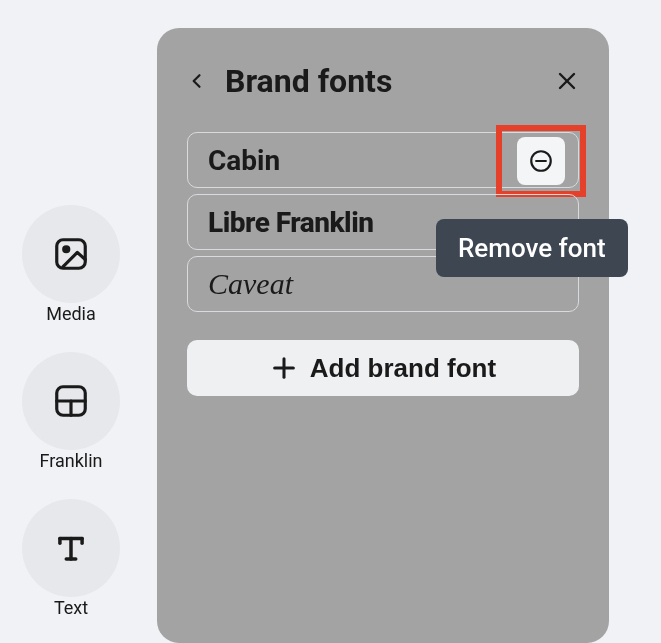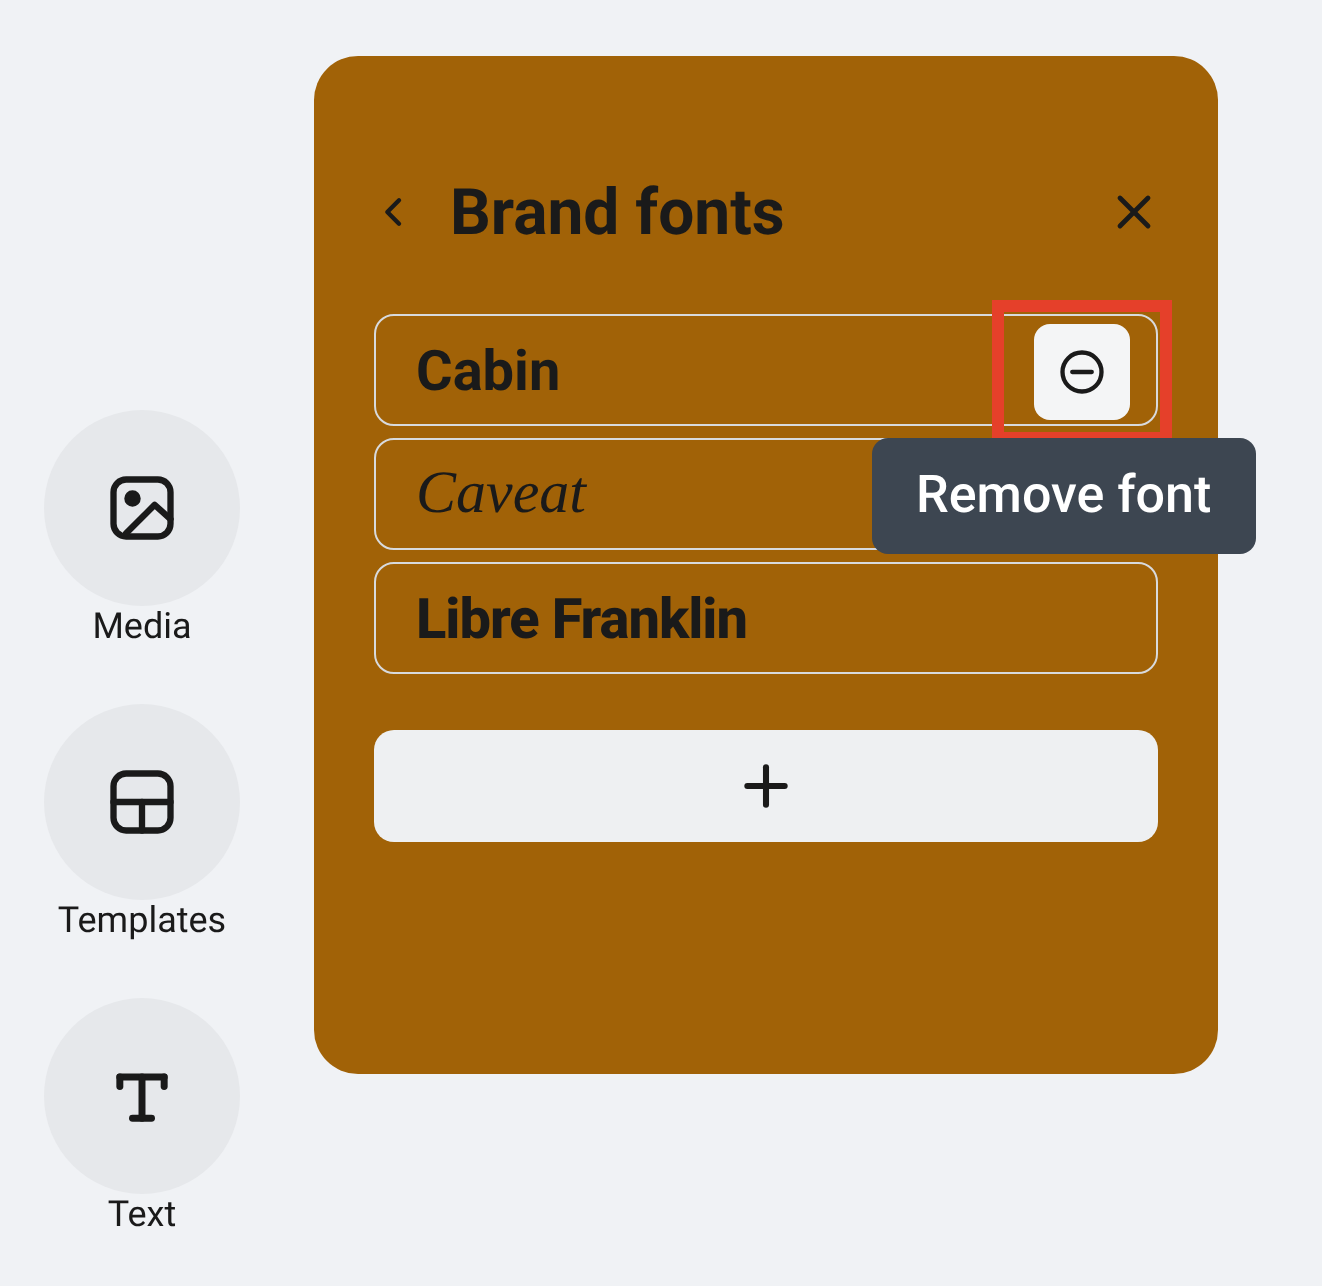--- a/index.html
+++ b/index.html
@@ -42,24 +42,24 @@
     .sidebar-label {
       font-size: 18px;
       color: #1a1a1a;
       font-weight: 400;
     }
     .panel {
       position: absolute;
       left: 157px;
       top: 28px;
       width: 452px;
-      height: 509px;
-      background: #a16207;
+      height: 615px;
+      background: #a3a3a3;
       border-radius: 22px;
-      padding: 41px 30px;
+      padding: 16px 30px;
     }
     .panel-header {
       display: flex;
       align-items: center;
       gap: 18px;
       padding: 18px 0 32px 0;
     }
     .back-btn {
       cursor: pointer;
       display: flex;
@@ -173,21 +173,21 @@
   </div>
 
   <div class="sidebar-item">
     <div class="sidebar-icon-circle">
       <svg width="38" height="38" viewBox="0 0 24 24" fill="none" stroke="#1a1a1a" stroke-width="2" stroke-linecap="round" stroke-linejoin="round">
         <rect x="3" y="3" width="18" height="18" rx="4"></rect>
         <line x1="3" y1="12" x2="21" y2="12"></line>
         <line x1="12" y1="12" x2="12" y2="21"></line>
       </svg>
     </div>
-    <span class="sidebar-label">Templates</span>
+    <span class="sidebar-label">Franklin</span>
   </div>
 
   <div class="sidebar-item">
     <div class="sidebar-icon-circle">
       <svg width="38" height="38" viewBox="0 0 24 24" fill="none" stroke="#1a1a1a" stroke-width="2.2" stroke-linecap="round" stroke-linejoin="round">
         <line x1="5" y1="6" x2="19" y2="6"></line>
         <line x1="5" y1="6" x2="5" y2="9"></line>
         <line x1="19" y1="6" x2="19" y2="9"></line>
         <line x1="12" y1="6" x2="12" y2="19"></line>
         <line x1="9" y1="19" x2="15" y2="19"></line>
@@ -220,29 +220,30 @@
         <div class="remove-btn">
           <svg width="26" height="26" viewBox="0 0 24 24" fill="none" stroke="#1a1a1a" stroke-width="2" stroke-linecap="round" stroke-linejoin="round">
             <circle cx="12" cy="12" r="9"></circle>
             <line x1="7.5" y1="12" x2="16.5" y2="12"></line>
           </svg>
         </div>
       </div>
     </div>
 
     <div class="font-item">
+      <span class="font-name libre">Libre Franklin</span>
+    </div>
+
+    <div class="font-item">
       <span class="font-name caveat">Caveat</span>
-    </div>
-
-    <div class="font-item">
-      <span class="font-name libre">Libre Franklin</span>
     </div>
   </div>
 
   <button class="add-font-btn">
     <svg width="28" height="28" viewBox="0 0 24 24" fill="none" stroke="#1a1a1a" stroke-width="2.6" stroke-linecap="round" stroke-linejoin="round">
       <line x1="12" y1="4" x2="12" y2="20"></line>
       <line x1="4" y1="12" x2="20" y2="12"></line>
     </svg>
+    <span>Add brand font</span>
   </button>
 </div>
 
 <div class="tooltip">Remove font</div>
 
 </body></html>

